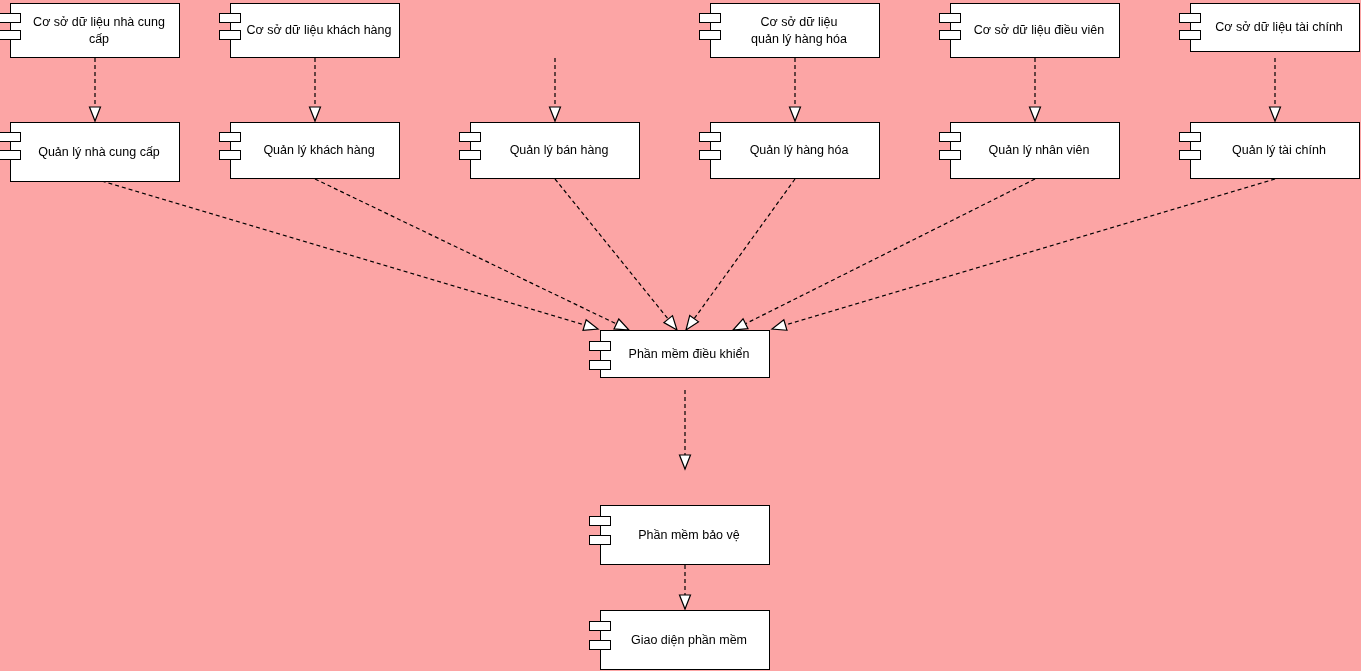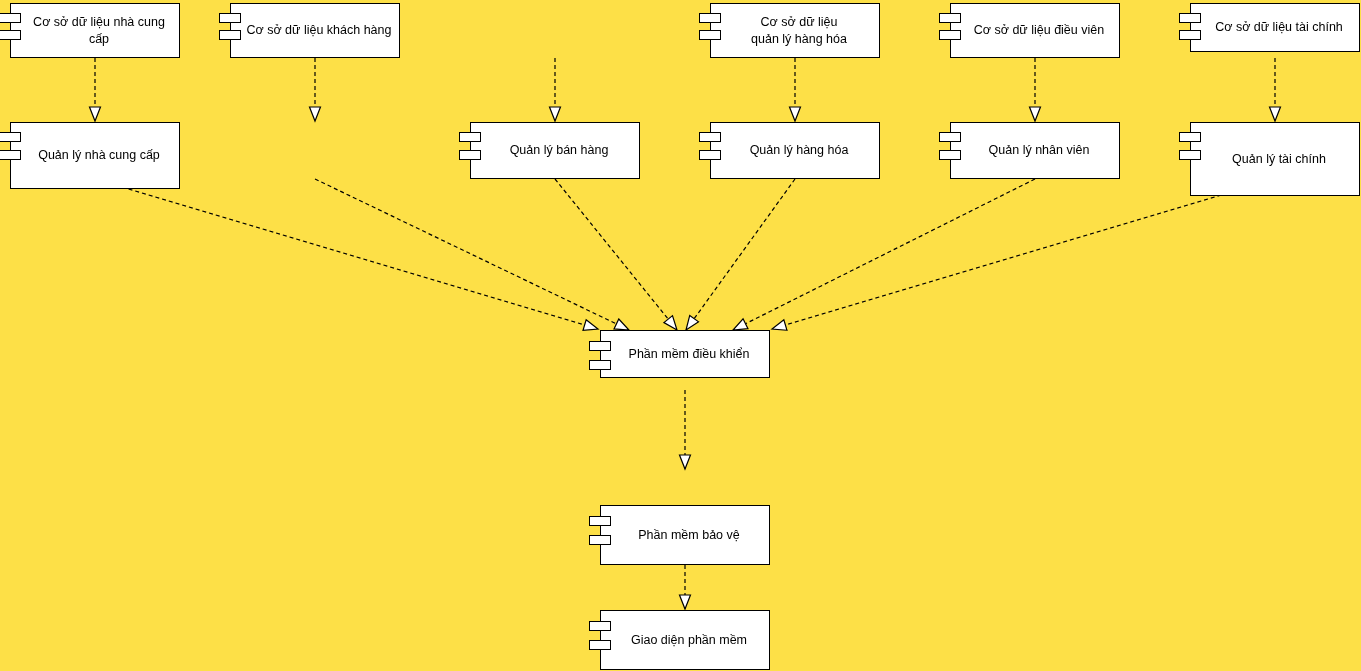--- a/index.html
+++ b/index.html
@@ -4,21 +4,21 @@
 <style>
   html, body {
     margin: 0;
     padding: 0;
     background: #ffffff;
   }
   .canvas {
     position: relative;
     width: 1361px;
     height: 671px;
-    background: #fde047;
+    background: #fca5a5;
     overflow: hidden;
     font-family: "Liberation Sans", "DejaVu Sans", sans-serif;
   }
   .edge-layer {
     position: absolute;
     left: 0;
     top: 0;
     z-index: 0;
   }
   .edge {
@@ -112,25 +112,32 @@
         <div>Cơ sở dữ liệu điều viên</div>
       </div>
     </div>
     <div class="component" style="left: 1190px; top: 3px; width: 170px; height: 49px;">
       <div class="tab" style="top: 9px;"></div>
       <div class="tab" style="top: 26px;"></div>
       <div class="label">
         <div>Cơ sở dữ liệu tài chính</div>
       </div>
     </div>
-    <div class="component" style="left: 10px; top: 122px; width: 170px; height: 67px;">
+    <div class="component" style="left: 10px; top: 122px; width: 170px; height: 60px;">
       <div class="tab" style="top: 9px;"></div>
       <div class="tab" style="top: 27px;"></div>
       <div class="label">
         <div>Quản lý nhà cung cấp</div>
+      </div>
+    </div>
+    <div class="component" style="left: 230px; top: 122px; width: 170px; height: 57px;">
+      <div class="tab" style="top: 9px;"></div>
+      <div class="tab" style="top: 27px;"></div>
+      <div class="label">
+        <div>Quản lý khách hàng</div>
       </div>
     </div>
     <div class="component" style="left: 470px; top: 122px; width: 170px; height: 57px;">
       <div class="tab" style="top: 9px;"></div>
       <div class="tab" style="top: 27px;"></div>
       <div class="label">
         <div>Quản lý bán hàng</div>
       </div>
     </div>
     <div class="component" style="left: 710px; top: 122px; width: 170px; height: 57px;">
@@ -140,21 +147,21 @@
         <div>Quản lý hàng hóa</div>
       </div>
     </div>
     <div class="component" style="left: 950px; top: 122px; width: 170px; height: 57px; text-decoration: underline;">
       <div class="tab" style="top: 9px;"></div>
       <div class="tab" style="top: 27px;"></div>
       <div class="label">
         <div>Quản lý nhân viên</div>
       </div>
     </div>
-    <div class="component" style="left: 1190px; top: 122px; width: 170px; height: 74px;">
+    <div class="component" style="left: 1190px; top: 122px; width: 170px; height: 57px;">
       <div class="tab" style="top: 9px;"></div>
       <div class="tab" style="top: 27px;"></div>
       <div class="label">
         <div>Quản lý tài chính</div>
       </div>
     </div>
     <div class="component" style="left: 600px; top: 330px; width: 170px; height: 48px;">
       <div class="tab" style="top: 10px;"></div>
       <div class="tab" style="top: 29px;"></div>
       <div class="label">

